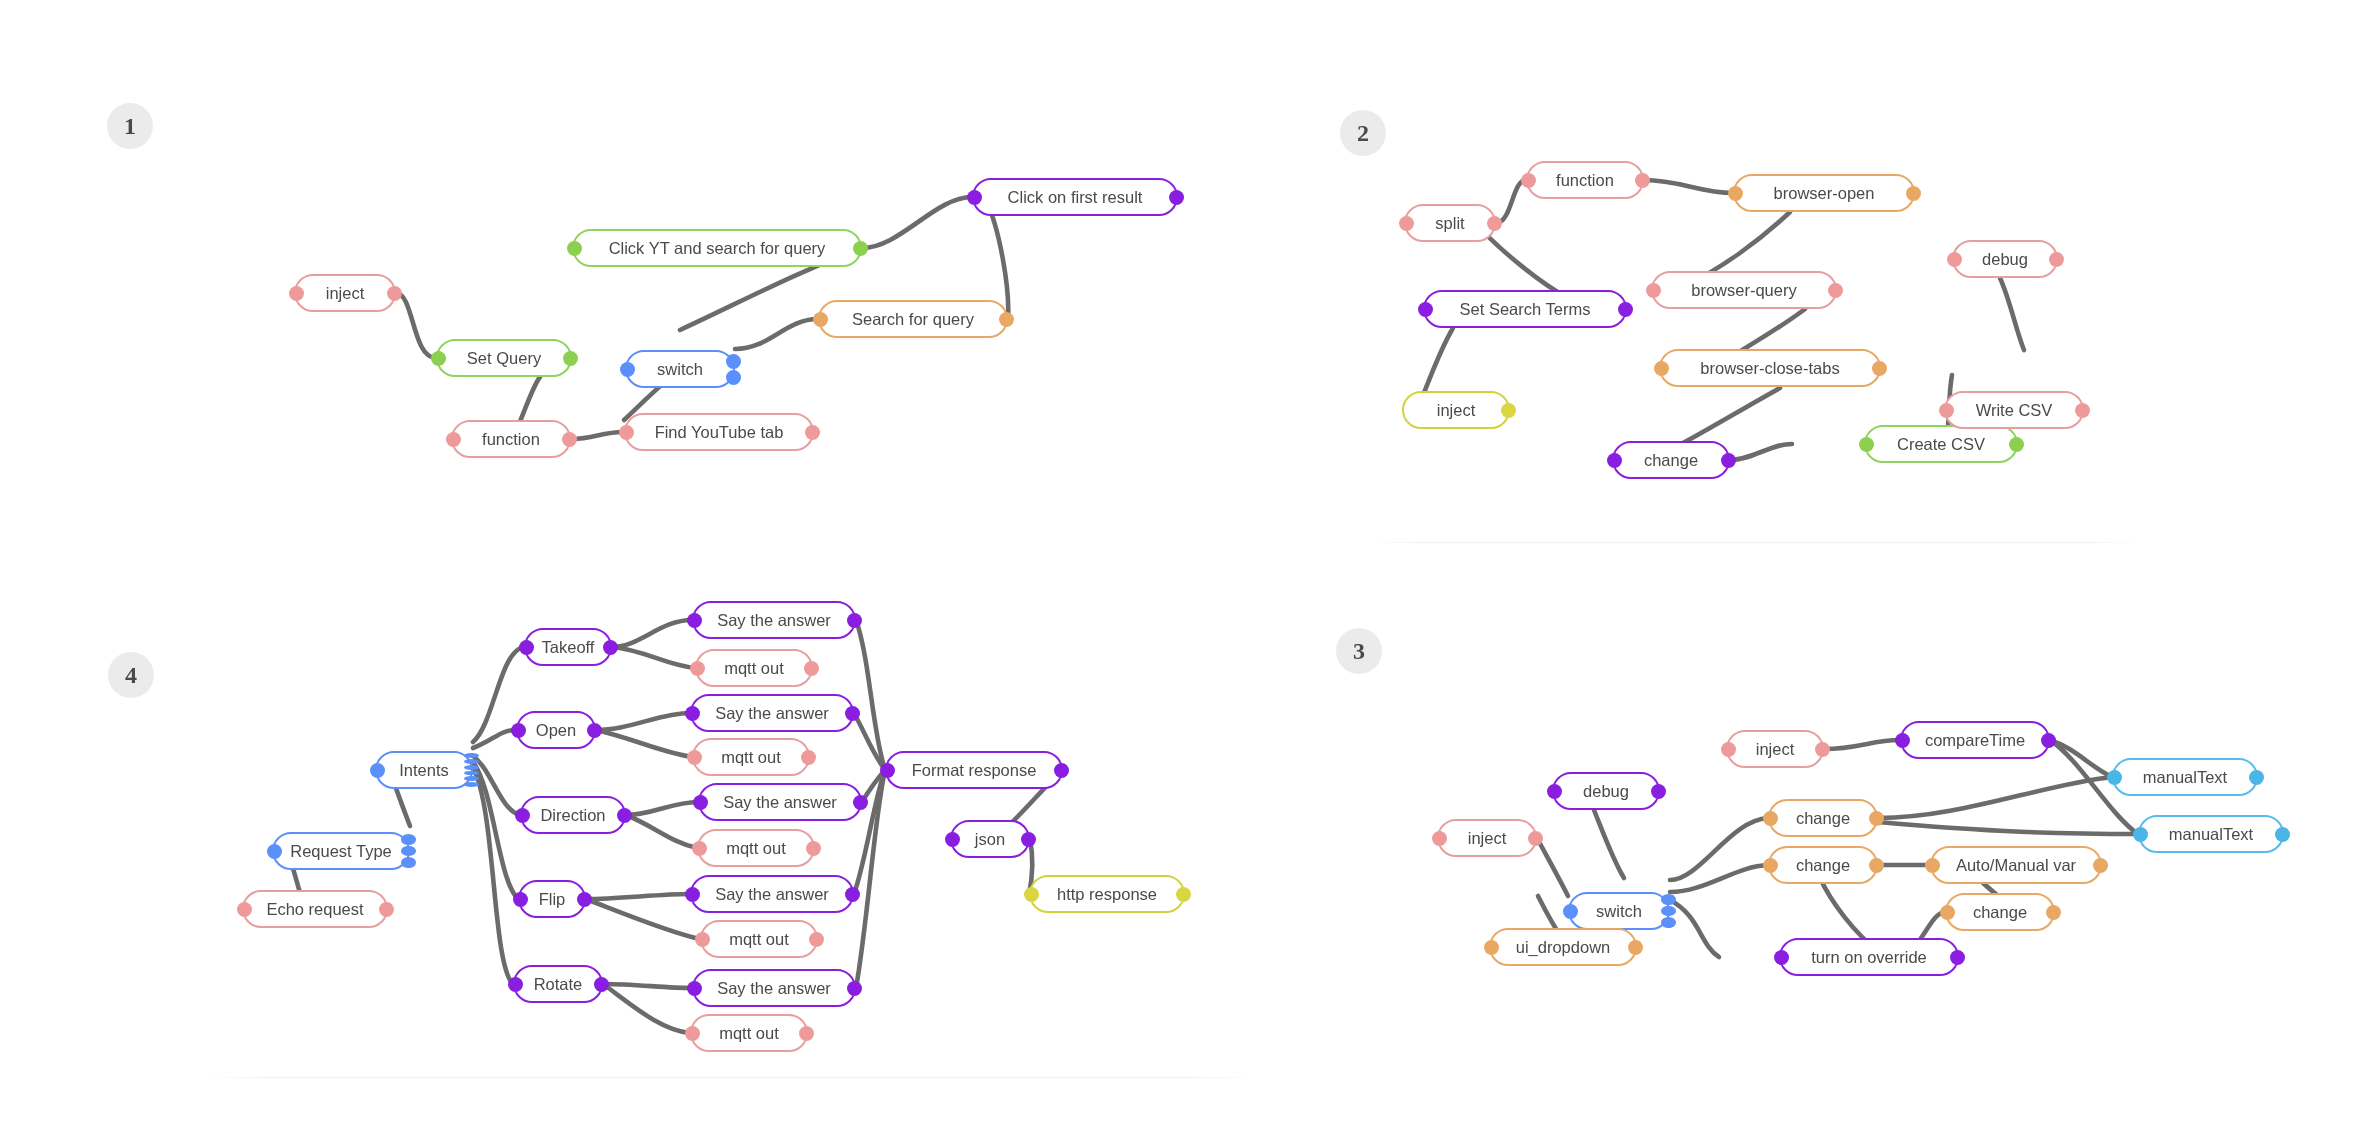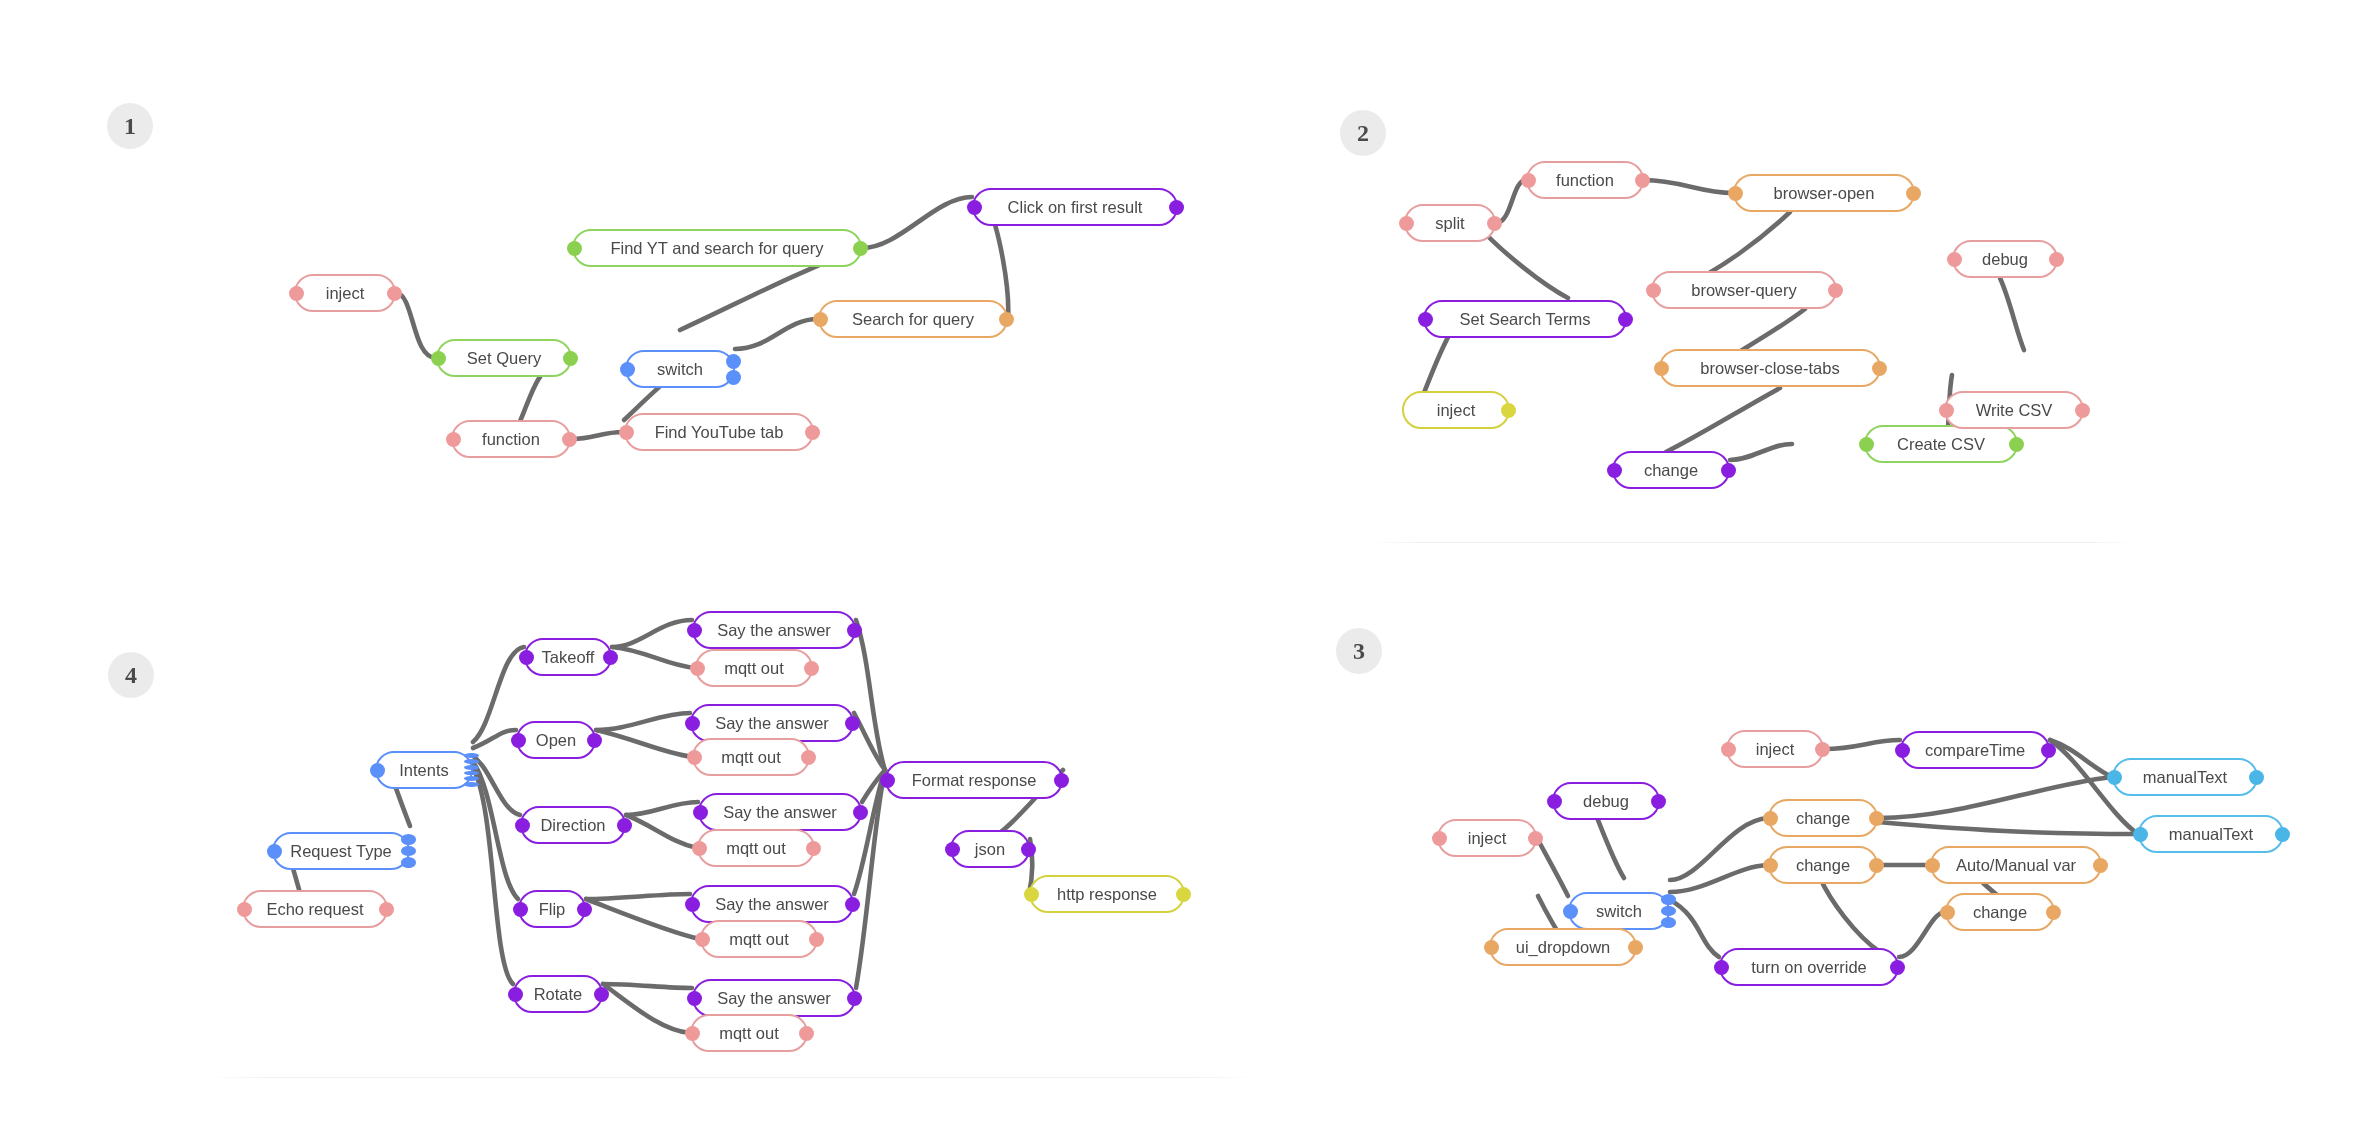--- a/index.html
+++ b/index.html
@@ -52,21 +52,21 @@
   .pstack{position:absolute;right:-7.5px;top:0;height:100%;display:flex;flex-direction:column;justify-content:center;gap:1px;z-index:6;}
   .pstack .port{position:static;margin:0;}
 
   
   .c-red   {border-color:#e79e9e;}
   .c-red   .port{background:#ef9a9a;}
   .c-green {border-color:#8fd45f;}
   .c-green .port{background:#8bd04f;}
   .c-blue  {border-color:#5b8ff9;margin-top:20px;}
   .c-blue  .port{background:#5b8ff9;}
-  .c-purple{border-color:#8a1ee0;margin-top:10px;}
+  .c-purple{border-color:#8a1ee0;}
   .c-purple .port{background:#8a1ee0;}
   .c-orange{border-color:#e8a864;}
   .c-orange .port{background:#e8a864;}
   .c-yellow{border-color:#d4d23c;}
   .c-yellow .port{background:#d9d63f;}
   .c-cyan  {border-color:#56bdea;}
   .c-cyan  .port{background:#4ab6e8;}
 </style>
 </head>
 <body>
@@ -178,21 +178,21 @@
       <div class="node c-blue" style="left: 625px; top: 330px; width: 110px;">
         <span class="port in"></span>
         <span class="lbl">switch</span>
         <span class="pstack">
           <span class="port"></span>
           <span class="port"></span>
         </span>
       </div>
       <div class="node c-green" style="left: 572px; top: 229px; width: 290px;">
         <span class="port in"></span>
-        <span class="lbl">Find YT and search for query</span>
+        <span class="lbl">Click YT and search for query</span>
         <span class="port out"></span>
       </div>
       <div class="node c-orange" style="left: 818px; top: 300px; width: 190px;">
         <span class="port in"></span>
         <span class="lbl">Search for query</span>
         <span class="port out"></span>
       </div>
       <div class="node c-purple" style="left: 972px; top: 178px; width: 206px;">
         <span class="port in"></span>
         <span class="lbl">Click on first result</span>
@@ -289,21 +289,21 @@
       <div class="node c-orange" style="left: 1768px; top: 799px; width: 110px;">
         <span class="port in"></span>
         <span class="lbl">change</span>
         <span class="port out"></span>
       </div>
       <div class="node c-orange" style="left: 1768px; top: 846px; width: 110px;">
         <span class="port in"></span>
         <span class="lbl">change</span>
         <span class="port out"></span>
       </div>
-      <div class="node c-purple" style="left: 1719px; top: 938px; width: 180px; align-items: center;">
+      <div class="node c-purple" style="left: 1779px; top: 938px; width: 180px; align-items: center;">
         <span class="port in"></span>
         <span class="lbl">turn on override</span>
         <span class="port out"></span>
       </div>
       <div class="node c-orange" style="left: 1930px; top: 846px; width: 172px;">
         <span class="port in"></span>
         <span class="lbl">Auto/Manual var</span>
         <span class="port out"></span>
       </div>
       <div class="node c-orange" style="left: 1945px; top: 893px; width: 110px;">

